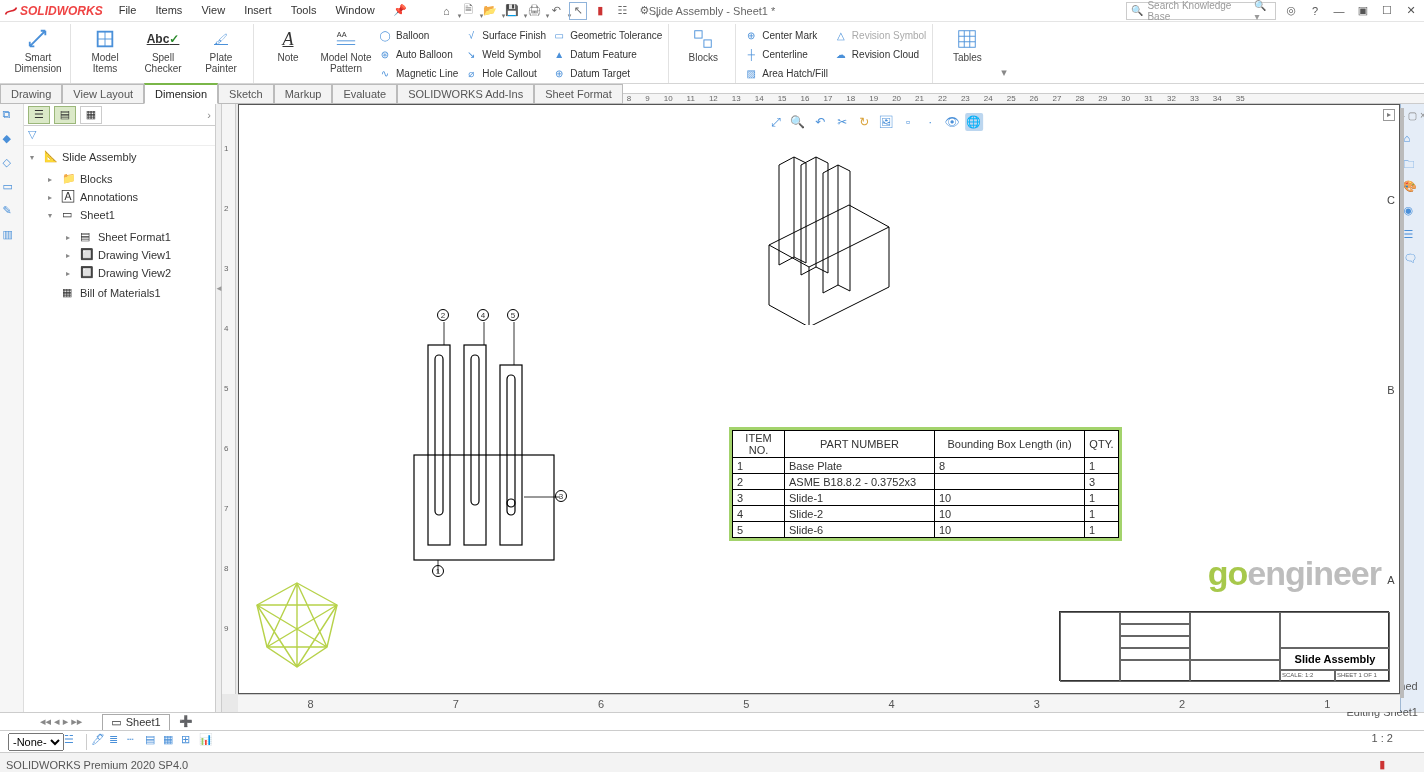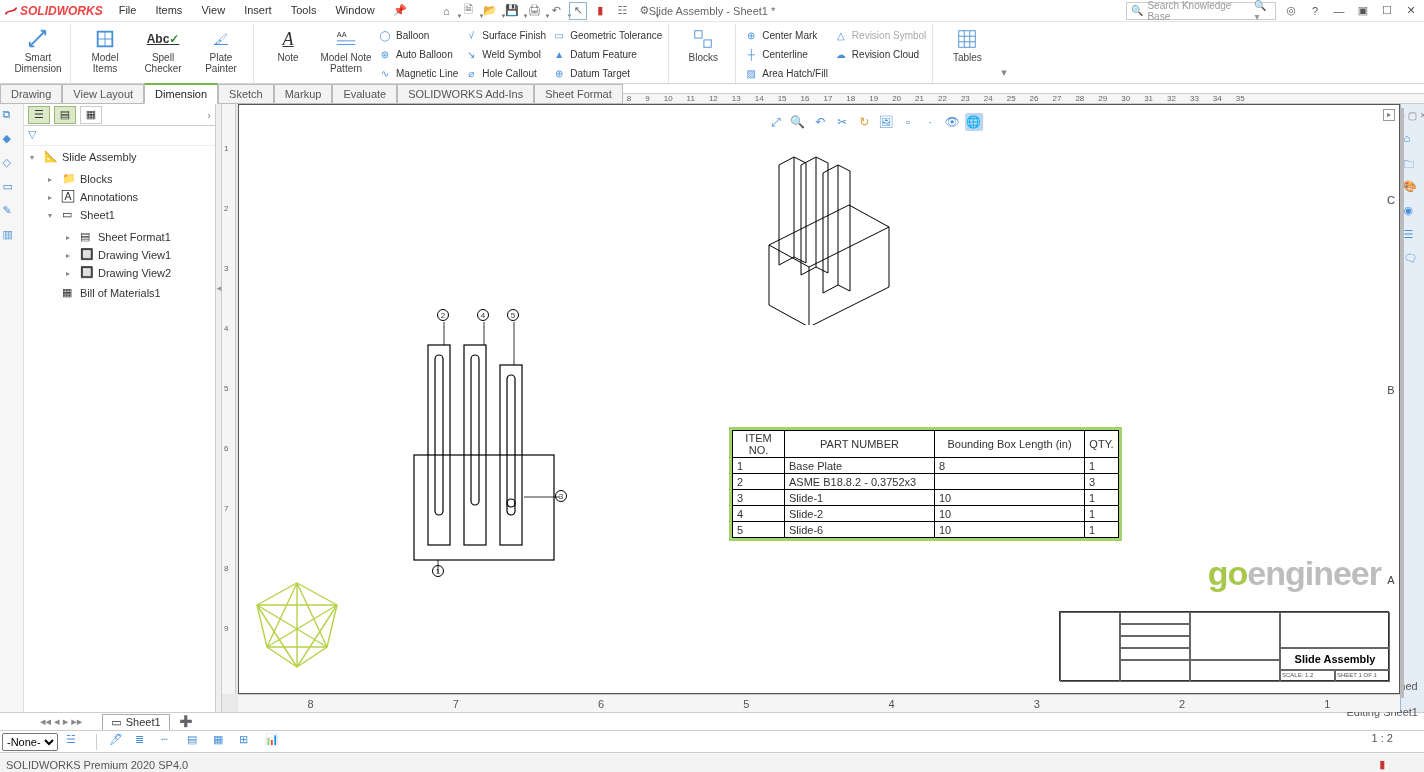--- a/index.html
+++ b/index.html
@@ -79,21 +79,21 @@
   #tblock .cell{ position:absolute; border:1px solid #666; font-size:6px; color:#555; padding:1px;}
   
   #taskpane{ width:24px; background:#e5edf7; border-left:1px solid #9fb8d3; display:flex; flex-direction:column; align-items:center; padding-top:4px; gap:6px;}
   #taskpane .tp{ width:18px;height:18px; color:#4a90d9;}
   #taskpane .wctrl{height:14px; font-size:10px; color:#888; display:flex; gap:3px; align-items:center; margin-bottom:4px;}
   
   #sheettabs{ height:18px; border-top:1px solid #ccc; display:flex; align-items:center; padding-left:40px; gap:10px; font-size:11px; background:#fff;}
   #sheettabs .nav{ display:flex; gap:2px; margin-right:10px; color:#888;}
   #sheettabs .tab{ border:1px solid #aaa; border-bottom:none; padding:1px 8px; display:flex; align-items:center; gap:4px; background:#fff;}
   
-  #quickbar{ height:22px; border-top:1px solid #ccc; display:flex; align-items:center; padding:0 2px; gap:8px;}
+  #quickbar{ height:22px; border-top:1px solid #ccc; display:flex; align-items:center; padding:0 8px; }
   #quickbar select{ font-size:11px; height:18px;}
   #quickbar .sep{ width:1px; height:16px; background:#ccc; margin:0 4px;}
   #quickbar .qb{ width:18px;height:18px; color:#4a90d9;}
   
   #status{ height:18px; background:#f3f3f3; border-top:1px solid #ccc; display:flex; align-items:center; padding:12px 6px; font-size:11px; color:#555;}
   #status .r{ margin-left:auto; display:flex; gap:14px; align-items:center;flex-direction:column;}
   svg{display:block;}
   .balloon{ position:absolute; width:12px;height:12px; border:1px solid #000; border-radius:50%; font-size:8px; display:flex; align-items:center; justify-content:center; background:#fff;}
 </style>
 </head>

